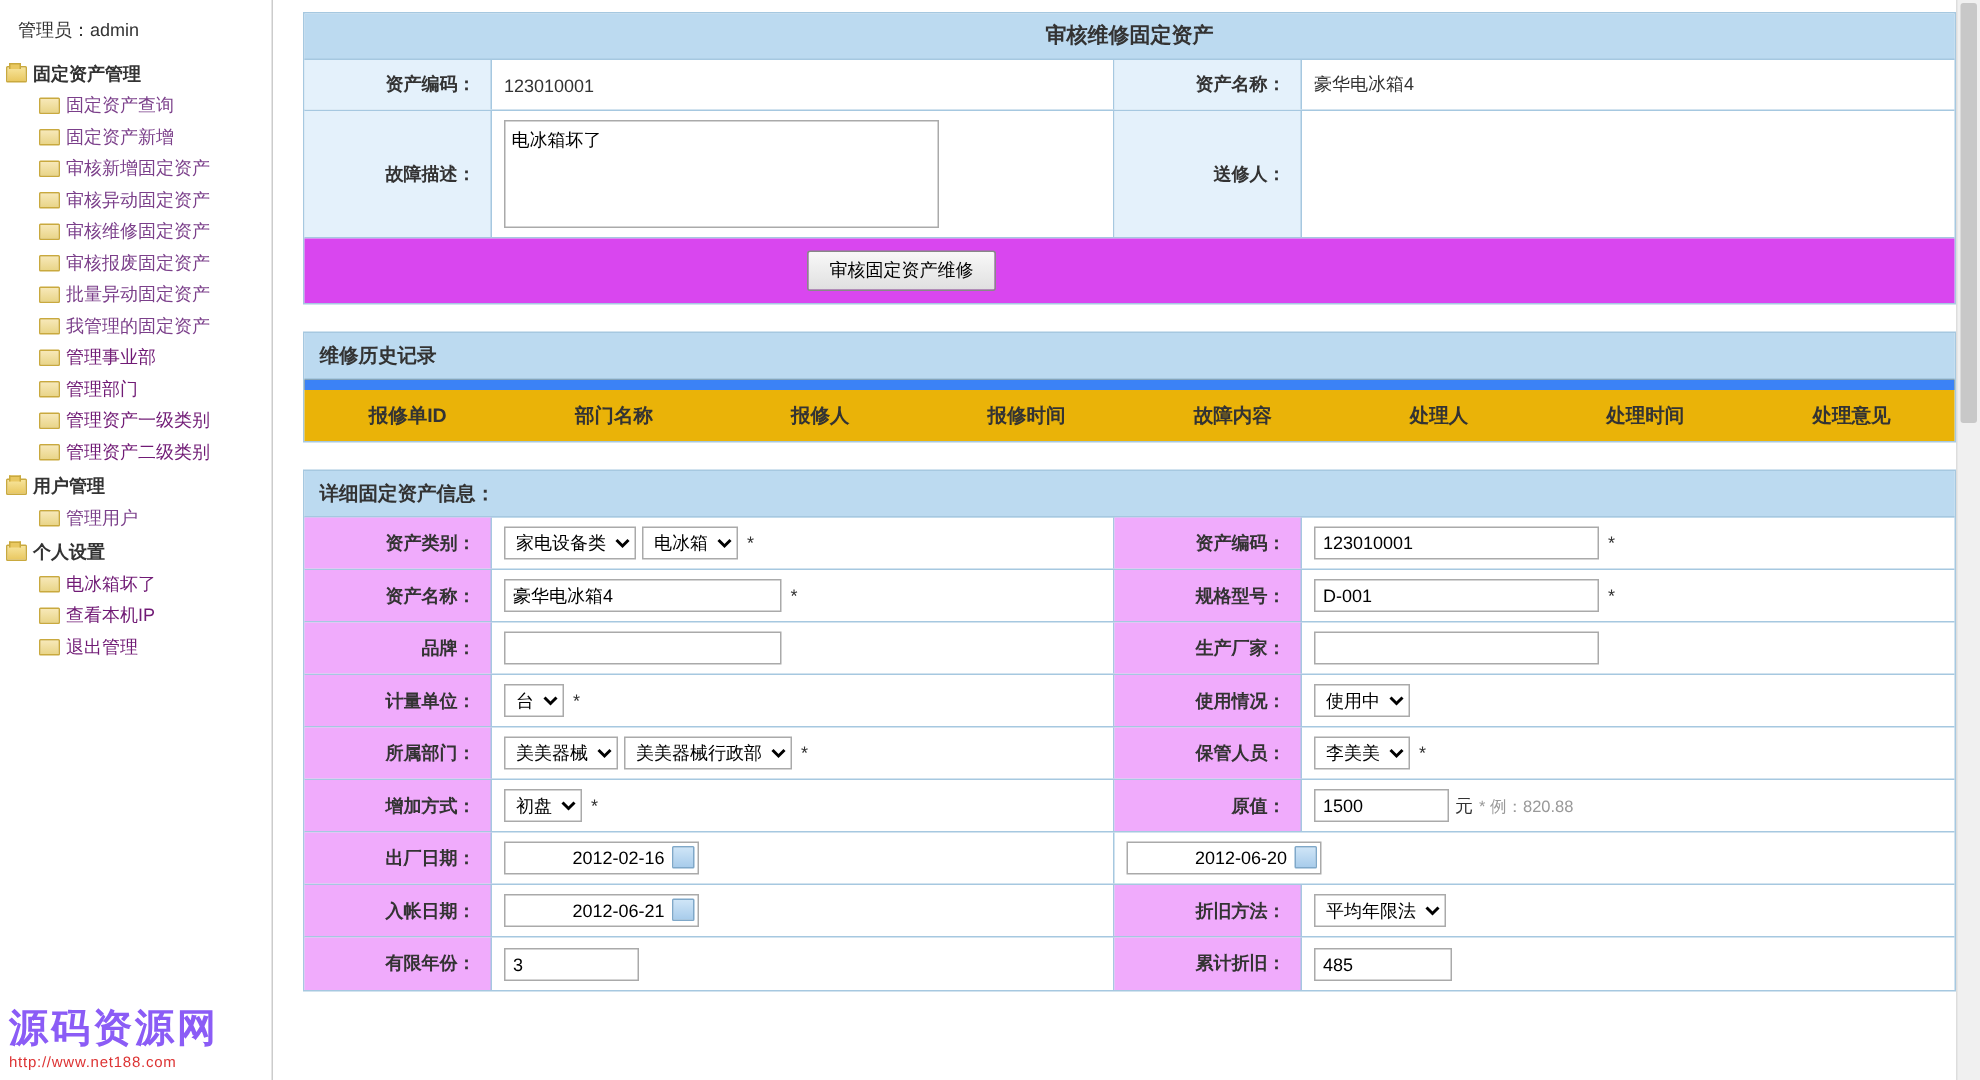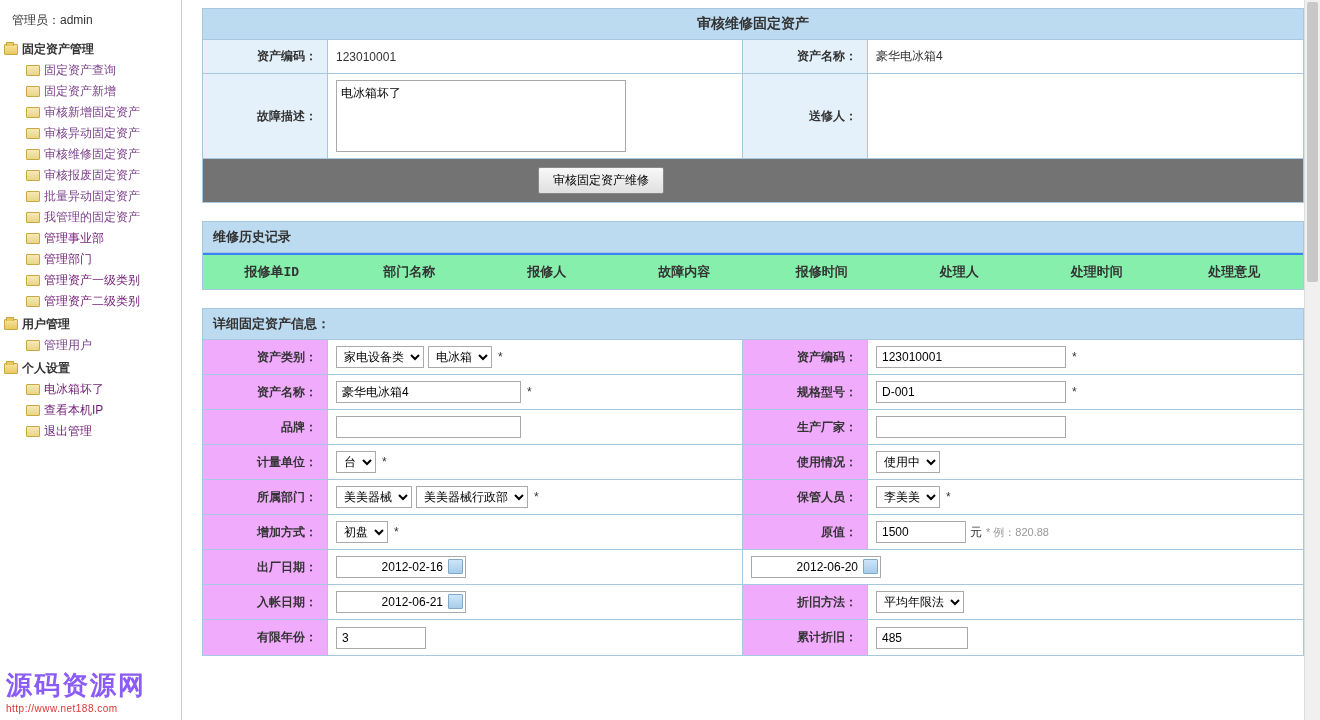--- a/index.html
+++ b/index.html
@@ -27,22 +27,22 @@
 .form-row:last-child { border-bottom: none; }
 .form-cell { display: flex; }
 .form-label { width: 125px; background: #e4f1fb; padding: 8px 10px; text-align: right; font-weight: bold; color: #333; border-right: 1px solid #a6c8e0; display: flex; align-items: center; justify-content: flex-end; }
 .form-value { flex: 1; padding: 6px 8px; display: flex; align-items: center; gap: 4px; }
 .left-half { width: 540px; border-right: 1px solid #a6c8e0; }
 .right-half { flex: 1; }
 textarea { width: 290px; height: 72px; border: 1px solid #aaa; padding: 4px; font-family: inherit; font-size: 12px; resize: none; }
 input[type=text] { border: 1px solid #aaa; padding: 3px 5px; font-size: 12px; height: 22px; }
 select { border: 1px solid #aaa; padding: 2px 3px; font-size: 12px; height: 22px; background: #fff; }
 .btn { background: linear-gradient(#f8f8f8,#e0e0e0); border: 1px solid #888; padding: 4px 14px; font-size: 12px; cursor: pointer; border-radius: 2px; }
-.btn-row { background: #737373; padding: 8px 0 8px 335px; }
-.history-header { display: flex; background: #86efac; border-top: 2px solid #3b82f6; font-family: Liberation Mono, monospace; }
+.btn-row { background: #d946ef; padding: 8px 0 8px 335px; }
+.history-header { display: flex; background: #eab308; border-top: 7px solid #3b82f6; }
 .history-header div { flex: 1; text-align: center; padding: 8px 4px; font-weight: bold; font-size: 13px; }
 .detail-row { display: flex; border-bottom: 1px solid #a6c8e0; min-height: 35px; }
 .detail-row:last-child { border-bottom: none; }
 .detail-label { width: 125px; background: #f0abfc; padding: 8px 10px; text-align: right; font-weight: bold; border-right: 1px solid #a6c8e0; display: flex; align-items: center; justify-content: flex-end; }
 .detail-value { padding: 5px 8px; display: flex; align-items: center; gap: 4px; }
 .detail-left { width: 540px; display: flex; border-right: 1px solid #a6c8e0; }
 .detail-right { flex: 1; display: flex; }
 .detail-value-l { flex: 1; }
 .star { color: #333; margin-left: 2px; }
 .hint { color: #999; font-size: 11px; }
@@ -184,22 +184,22 @@
         <button class="btn">审核固定资产维修</button>
       </div>
     </div>
 
     <div class="panel">
       <div class="panel-header left">维修历史记录</div>
       <div class="history-header" id="hist-cols">
             <div>报修单ID</div>
             <div>部门名称</div>
             <div>报修人</div>
+            <div>报修时间</div>
             <div>故障内容</div>
-            <div>报修时间</div>
             <div>处理人</div>
             <div>处理时间</div>
             <div>处理意见</div>
           </div>
     </div>
 
     <div class="panel">
       <div class="panel-header left">详细固定资产信息：</div>
       <div id="detail-rows">
             <div class="detail-row">

